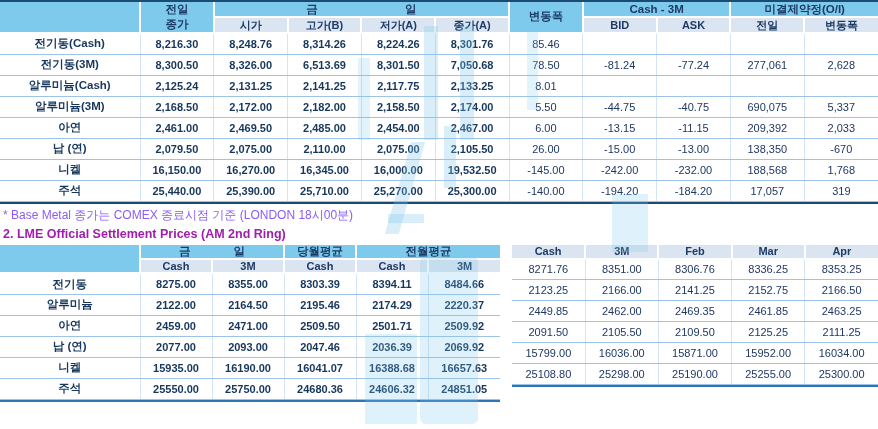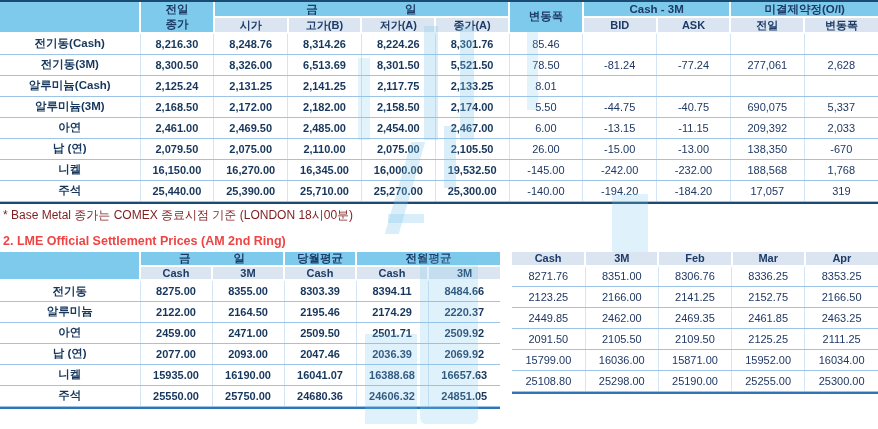--- a/index.html
+++ b/index.html
@@ -52,30 +52,30 @@
   .rpt tbody td.bold { font-weight: bold; color: #16365c; }
 
   
   .top-wrap { border-top: 2px solid #1b4a73; border-bottom: 2px solid #1b4a73; }
   .ws-wide { word-spacing: 84px; }
   .ws-med  { word-spacing: 40px; }
   .two-line div { line-height: 15px; }
 
   
   .footnote {
-    margin: 4px 0 10px 3px;
+    margin: 4px 0 3px 3px;
     font-size: 12px;
-    color: #7f1d1d;
+    color: #8b5cf6;
     height: 15px; line-height: 15px;
     white-space: nowrap;
   }
   .titles { position: relative; height: 16px; margin-bottom: 3px; }
   .sec-title {
     position: absolute; top: 0;
-    font-size: 12.5px; font-weight: bold; color: #ef4444;
+    font-size: 12.5px; font-weight: bold; color: #a21caf;
     white-space: nowrap; line-height: 16px;
   }
   .sec-title.left { left: 3px; }
   .sec-title.right { left: 507px; }
 
   
   .bottom { display: flex; align-items: flex-start; }
   .settle-wrap  { width: 500px; margin-right: 12px; border-bottom: 2px solid #2f75b6; }
   .evening-wrap { width: 366px; border-bottom: 2px solid #2f75b6; }
   .bottom td { height: 22px; }
@@ -146,21 +146,21 @@
             <td></td>
             <td></td>
             <td></td>
           </tr>
           <tr>
             <td class="name">전기동(3M)</td>
             <td class="bold">8,300.50</td>
             <td class="bold">8,326.00</td>
             <td class="bold">6,513.69</td>
             <td class="bold">8,301.50</td>
-            <td class="bold">5,521.50</td>
+            <td class="bold">7,050.68</td>
             <td>78.50</td>
             <td>-81.24</td>
             <td>-77.24</td>
             <td>277,061</td>
             <td>2,628</td>
           </tr>
           <tr>
             <td class="name">알루미늄(Cash)</td>
             <td class="bold">2,125.24</td>
             <td class="bold">2,131.25</td>

